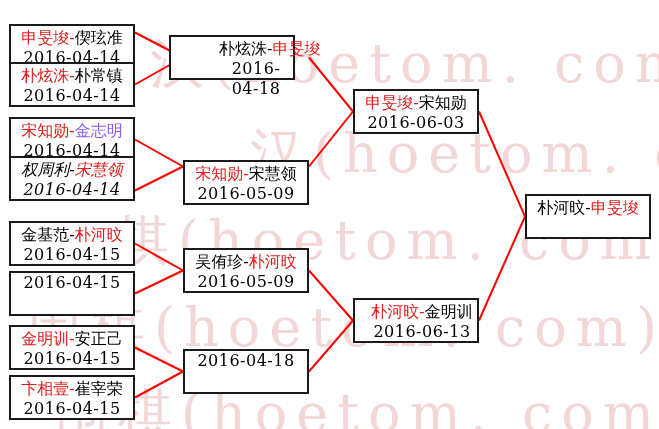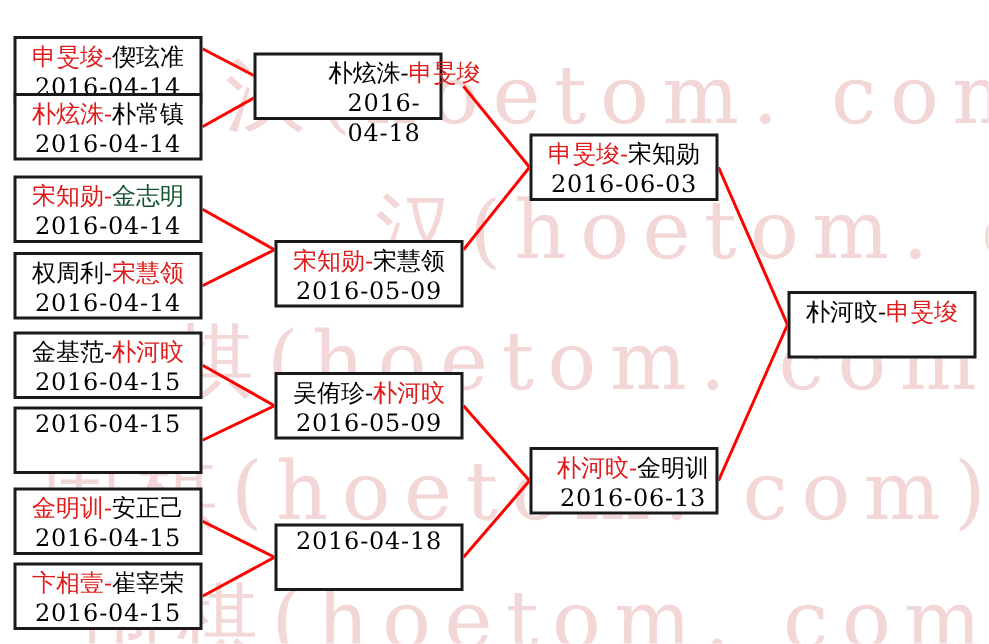--- a/index.html
+++ b/index.html
@@ -41,21 +41,21 @@
     text-align:center;
     z-index:2;
     font-size:16px;
   }
   .match .names{line-height:21px;margin-top:1px;white-space:nowrap;}
   .match .date{line-height:20px;color:#000000;letter-spacing:0.5px;}
   
   #r1m1{left:9px;top:24px;}
   #r1m2{left:9px;top:62px;}
   #r1m3{left:9px;top:117px;}
-  #r1m4{left:9px;top:168px;}
+  #r1m4{left:9px;top:156px;font-style:italic;}
   #r1m5{left:9px;top:221px;}
   #r1m6{left:9px;top:271px;}
   #r1m7{left:9px;top:325px;}
   #r1m8{left:9px;top:375px;}
   
   #r2m1{left:169px;top:35px;padding-left:48px;}
   #r2m2{left:183px;top:160px;}
   #r2m3{left:183px;top:248px;}
   #r2m4{left:183px;top:349px;}
   
@@ -94,21 +94,21 @@
 
   <div class="match" id="r1m1">
     <div class="names"><span class="pl" style="color: rgb(224, 27, 27);">申旻埈</span><span class="sep" style="color: rgb(224, 27, 27);">-</span><span class="pr" style="color: rgb(0, 0, 0);">偰玹准</span></div>
     <div class="date">2016-04-14</div>
   </div>
   <div class="match" id="r1m2">
     <div class="names"><span class="pl" style="color: rgb(224, 27, 27);">朴炫洙</span><span class="sep" style="color: rgb(224, 27, 27);">-</span><span class="pr" style="color: rgb(0, 0, 0);">朴常镇</span></div>
     <div class="date">2016-04-14</div>
   </div>
   <div class="match" id="r1m3">
-    <div class="names"><span class="pl" style="color: rgb(224, 27, 27);">宋知勋</span><span class="sep" style="color: rgb(224, 27, 27);">-</span><span class="pr" style="color: #14532d;">金志明</span></div>
+    <div class="names"><span class="pl" style="color: rgb(224, 27, 27);">宋知勋</span><span class="sep" style="color: rgb(224, 27, 27);">-</span><span class="pr" style="color: #8b5cf6;">金志明</span></div>
     <div class="date">2016-04-14</div>
   </div>
   <div class="match" id="r1m4">
     <div class="names"><span class="pl" style="color: rgb(0, 0, 0);">权周利</span><span class="sep" style="color: rgb(0, 0, 0);">-</span><span class="pr" style="color: rgb(224, 27, 27);">宋慧领</span></div>
     <div class="date">2016-04-14</div>
   </div>
   <div class="match" id="r1m5">
     <div class="names"><span class="pl" style="color: rgb(0, 0, 0);">金基范</span><span class="sep" style="color: rgb(0, 0, 0);">-</span><span class="pr" style="color: rgb(224, 27, 27);">朴河旼</span></div>
     <div class="date">2016-04-15</div>
   </div>

